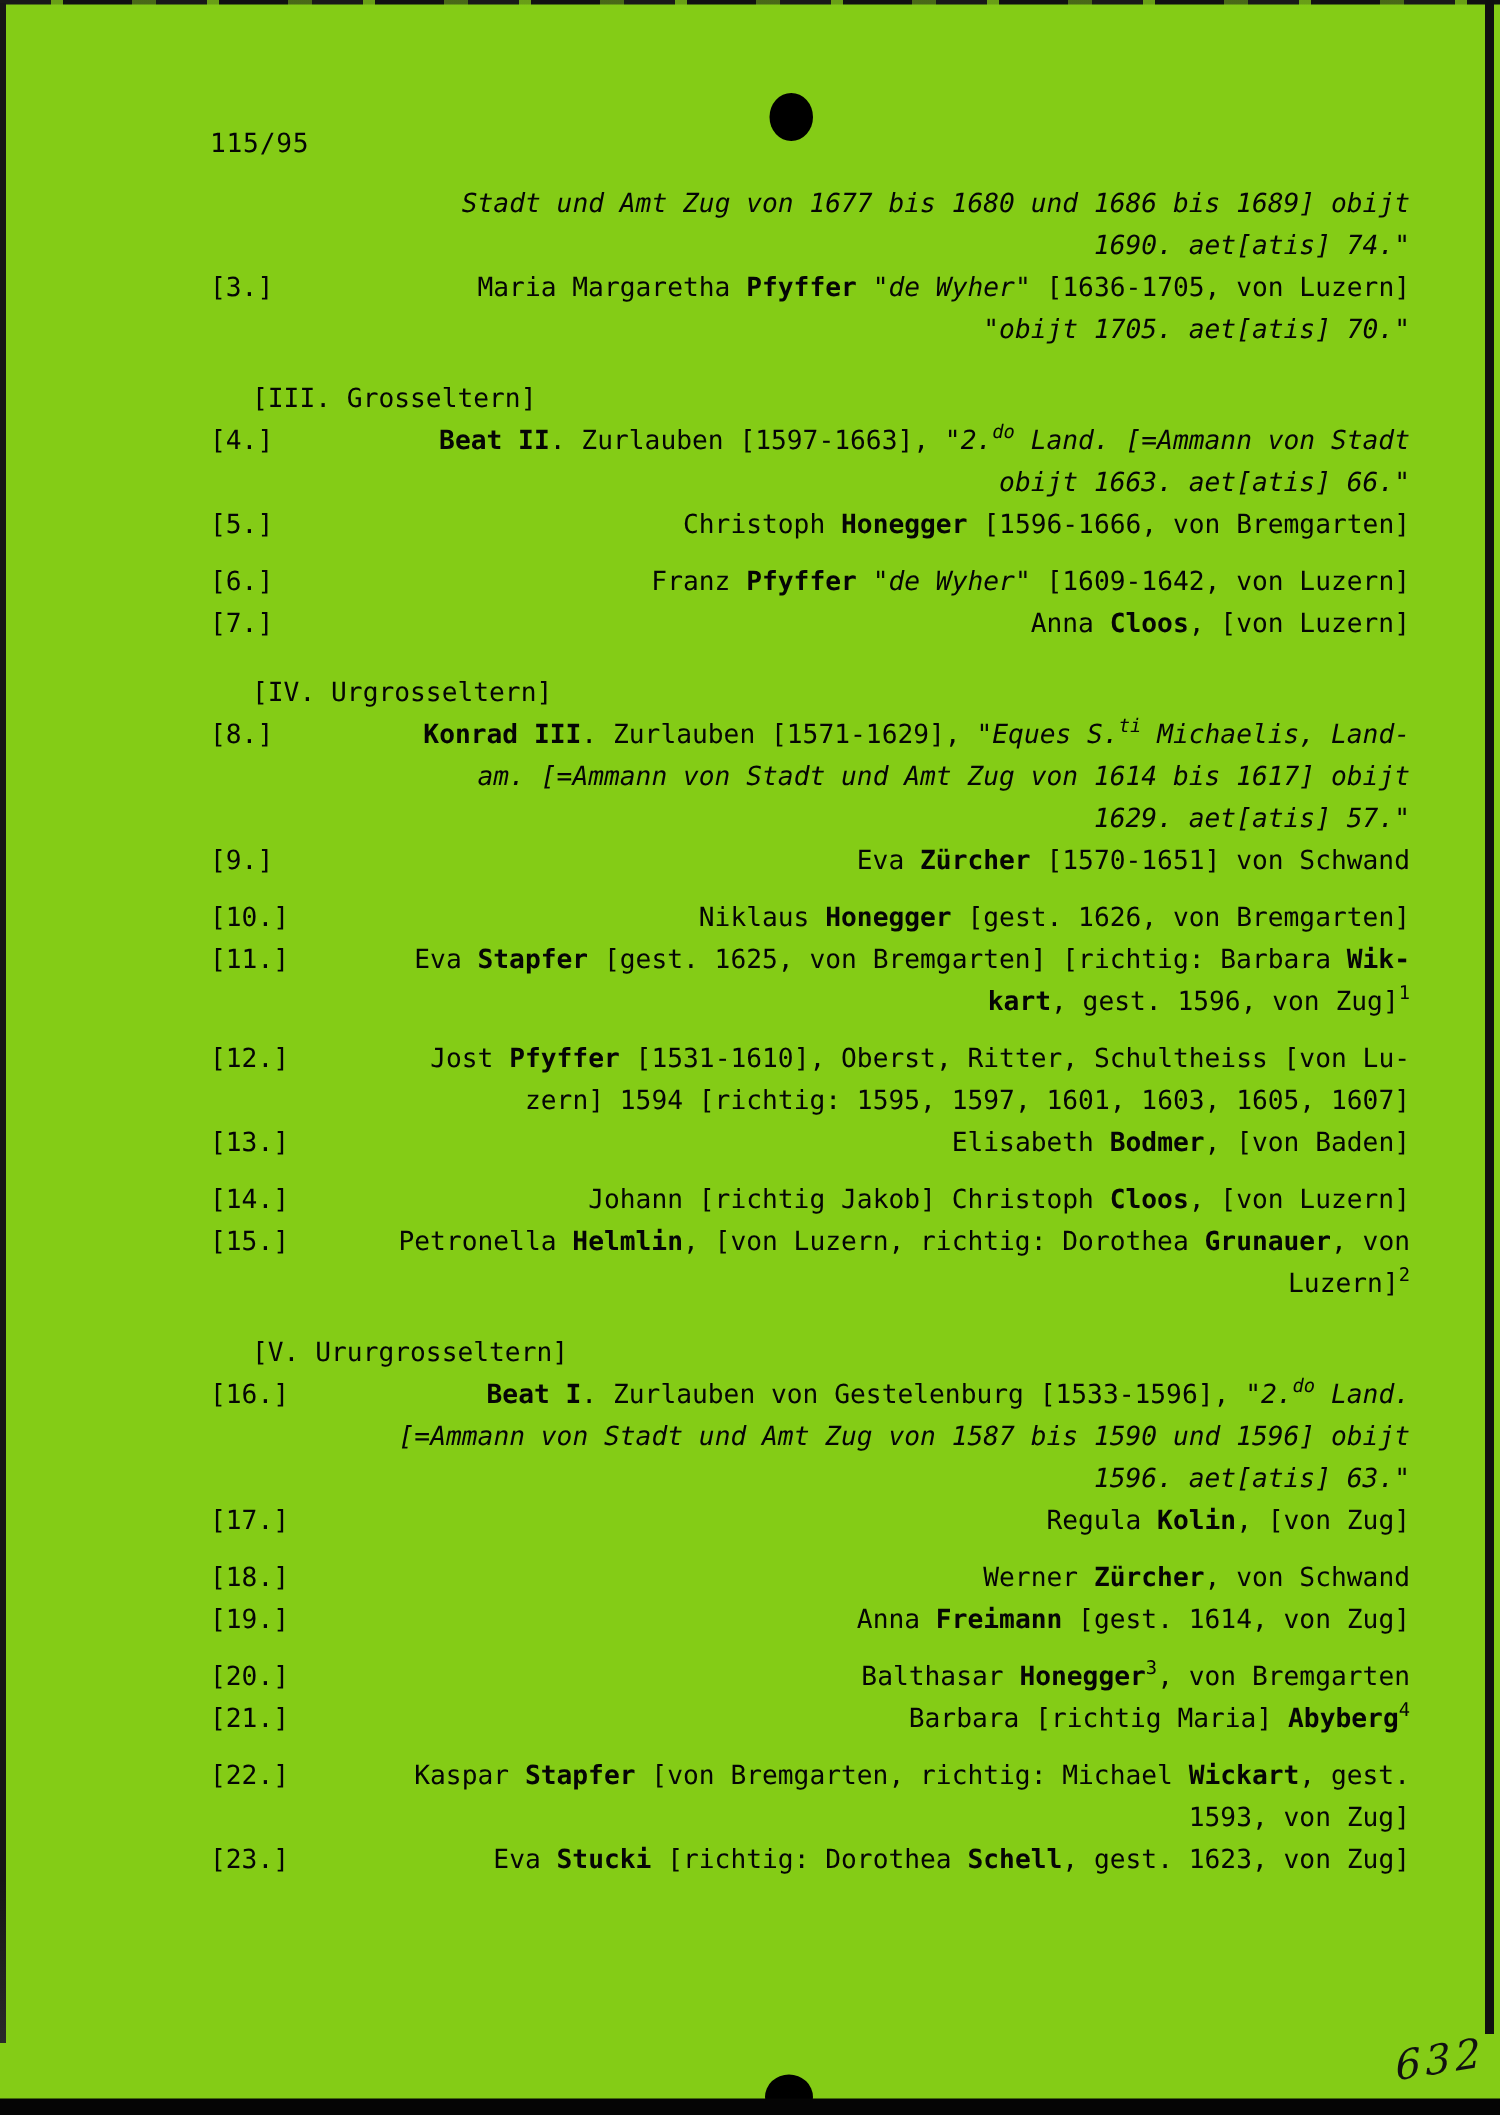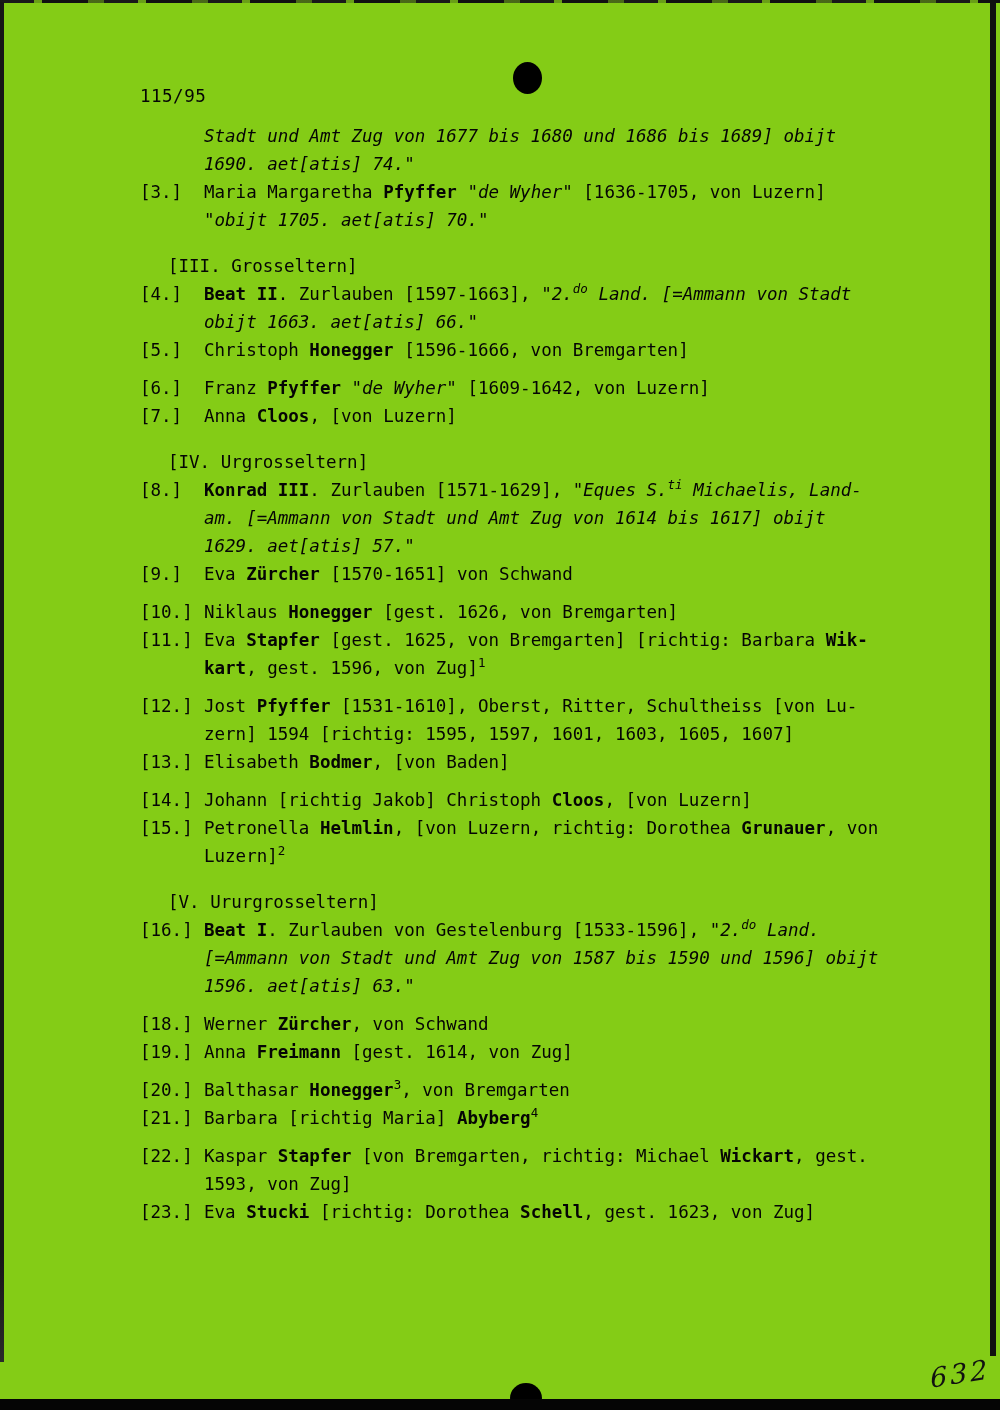--- a/index.html
+++ b/index.html
@@ -54,21 +54,21 @@
     font-size: 17.5px;
   }
   .page-number { line-height: 28px; margin-bottom: 12px; letter-spacing: .5px; }
   .document-section { margin-top: 0; }
   .document-section.gap { margin-top: 18px; }
   .section-heading { line-height: 28px; white-space: pre; margin-left: 28px; }
   .entry-group + .entry-group { margin-top: 10px; }
   .entry-row { display: flex; }
   .entry-number { flex: none; width: 64px; line-height: 28px; white-space: pre; }
   .entry-body { flex: 1; min-width: 0; }
-  .entry-line { line-height: 28px; height: 28px; white-space: pre; }
+  .entry-line { line-height: 28px; height: 28px; white-space: pre; text-align: right; }
   .seg-b { font-weight: bold; }
   .seg-i { font-style: italic; }
   .seg-sup { font-size: 12.5px; position: relative; top: -7px; }
   .seg-isup { font-size: 12.5px; position: relative; top: -7px; font-style: italic; }
 </style>
 </head>
 <body>
 
 <div class="paper">
   <div class="edge-top"></div>
@@ -197,20 +197,26 @@
           <div class="section-heading">[V. Ururgrosseltern]</div>
           <div class="entry-group">
             <div class="entry-row">
               <div class="entry-number">[16.]</div>
               <div class="entry-body">
                 <div class="entry-line"><span class="seg-b">Beat I</span><span>. Zurlauben von Gestelenburg [1533-1596], "</span><span class="seg-i">2.</span><span class="seg-isup">do</span><span> </span><span class="seg-i">Land.</span></div>
                 <div class="entry-line"><span class="seg-i">[=Ammann von Stadt und Amt Zug von 1587 bis 1590 und 1596] obijt</span></div>
                 <div class="entry-line"><span class="seg-i">1596. aet[atis] 63."</span></div>
               </div>
             </div>
+            <div class="entry-row">
+              <div class="entry-number">[17.]</div>
+              <div class="entry-body">
+                <div class="entry-line"><span>Regula </span><span class="seg-b">Kolin</span><span>, [von Zug]</span></div>
+              </div>
+            </div>
           </div>
           <div class="entry-group">
             <div class="entry-row">
               <div class="entry-number">[18.]</div>
               <div class="entry-body">
                 <div class="entry-line"><span>Werner </span><span class="seg-b">Zürcher</span><span>, von Schwand</span></div>
               </div>
             </div>
             <div class="entry-row">
               <div class="entry-number">[19.]</div>

